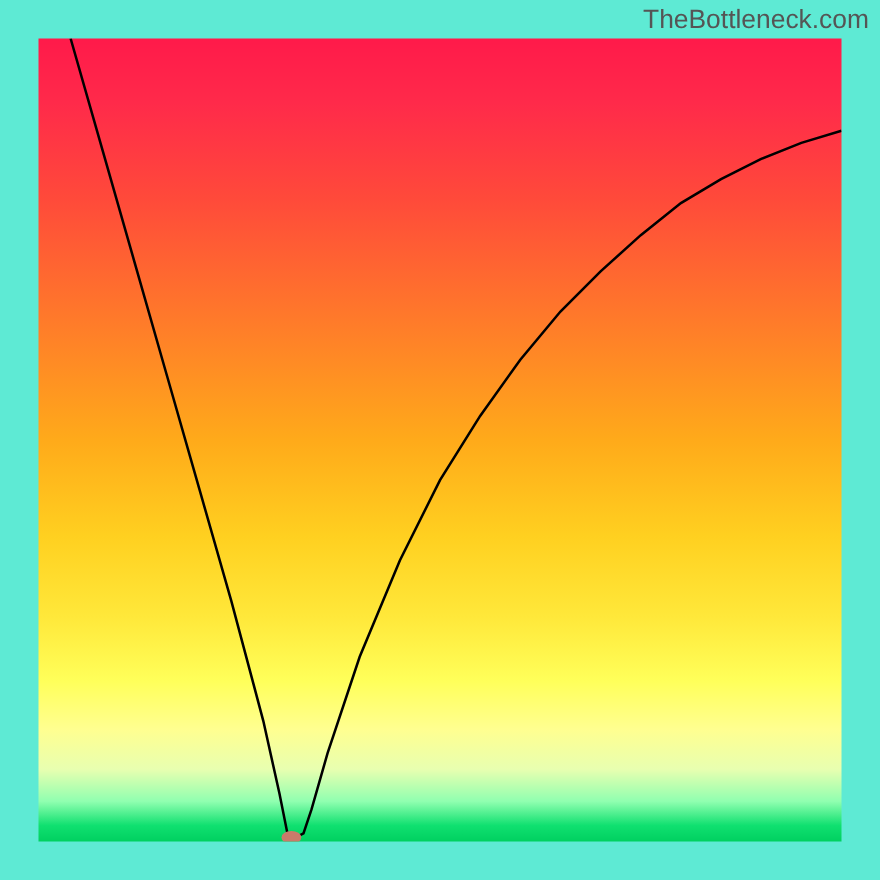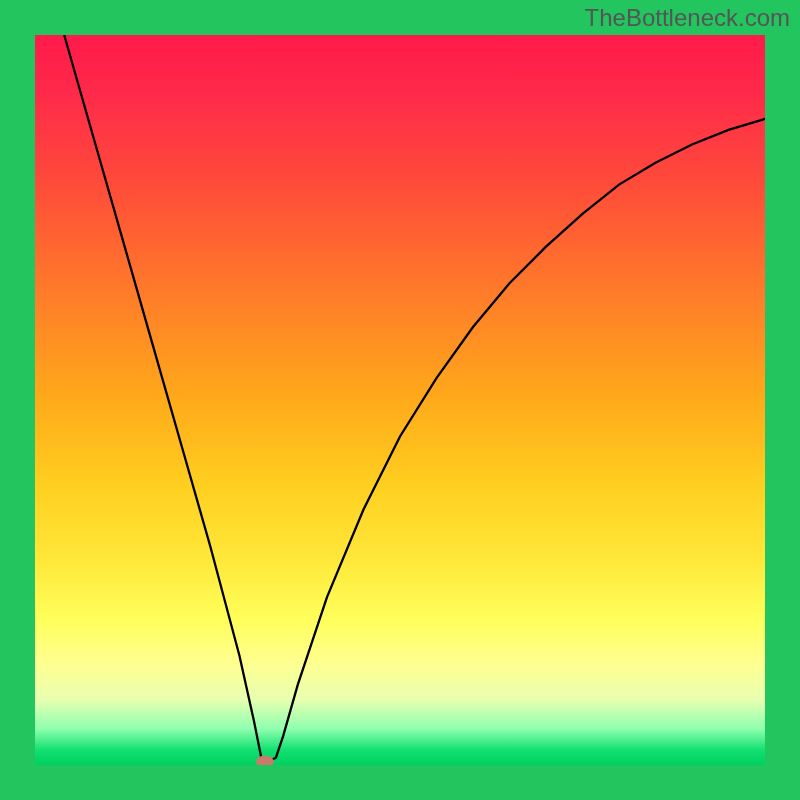--- a/index.html
+++ b/index.html
@@ -1,21 +1,21 @@
 <!DOCTYPE html>
 <html><head>
 <meta charset="utf-8">
 <style>
   * { margin: 0; padding: 0; box-sizing: border-box; }
   html, body { width: 800px; height: 800px; overflow: hidden; background: #000; }
   .container {
     width: 800px;
     height: 800px;
     position: relative;
-    background: #22c55e;
+    background: #5eead4;
   }
   .watermark {
     position: absolute;
     top: 4px;
     right: 10px;
     color: #555;
     font-family: Arial, Helvetica, sans-serif;
     font-size: 24px;
     font-weight: 500;
     z-index: 10;

